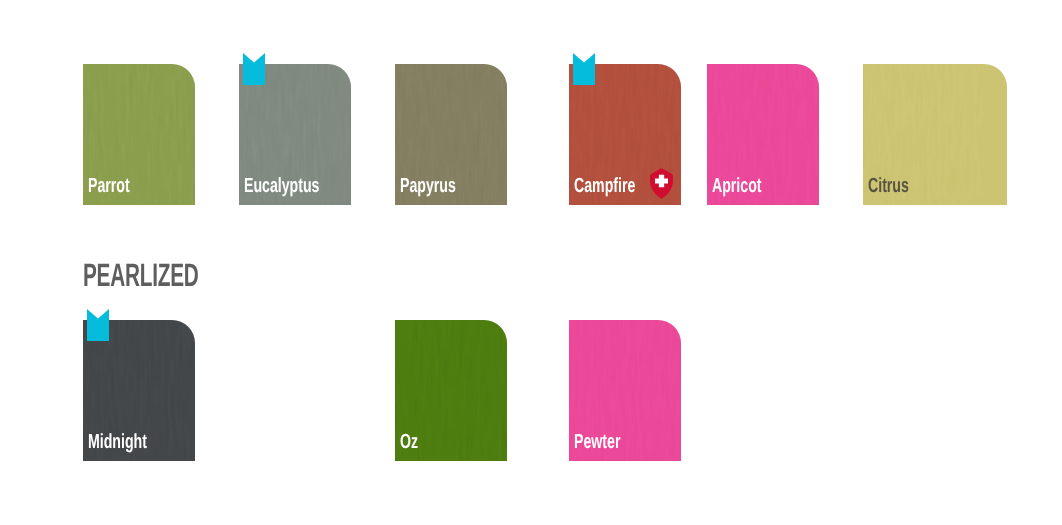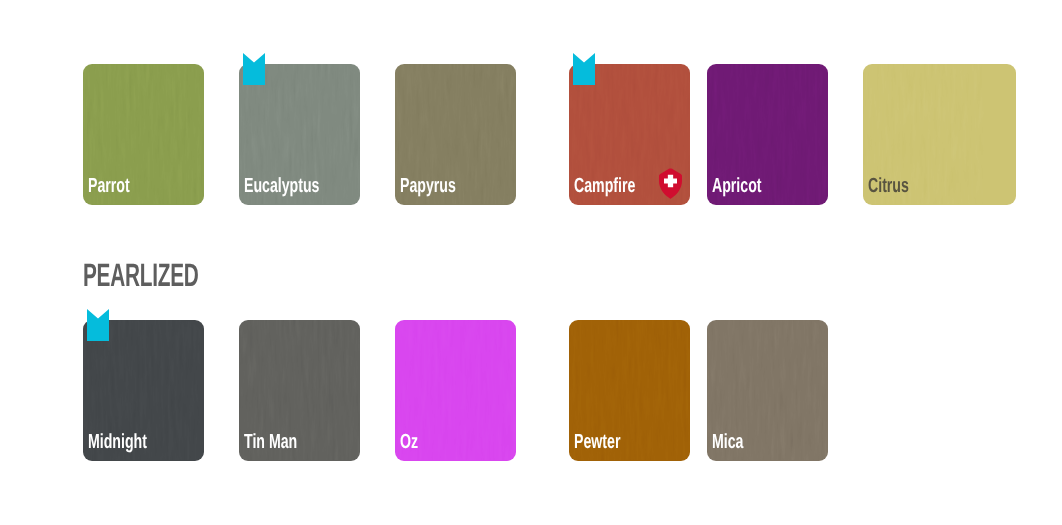--- a/index.html
+++ b/index.html
@@ -15,21 +15,21 @@
   #row-pearlized{top:320px;padding-left:30px;}
 
   
   .section-title{position:absolute;left:83px;color:#5e5e5e;
        font-family:"Liberation Sans",sans-serif;font-weight:bold;font-size:32.5px;
        line-height:1;white-space:nowrap;letter-spacing:-0.4px;
        transform:scaleX(0.64);transform-origin:left top;}
   #title-pearlized{top:258.7px;}
 
   
-  .swatch{position:absolute;top:0;width:121px;height:140.5px;border-top-right-radius:23px;border-radius:9px;}
+  .swatch{position:absolute;top:0;width:112px;height:140.5px;border-top-right-radius:23px;}
   .c0{left:83px;}  .c1{left:239px;} .c2{left:395px;}
   .c3{left:551px;margin-left:18px;} .c4{left:707px;} .c5{left:863px;}
 
   
   .grain{position:absolute;inset:0;pointer-events:none;opacity:.045;
          mix-blend-mode:overlay;border-top-right-radius:23px;overflow:hidden;}
 
   
   .swatch-label{position:absolute;left:5px;bottom:8.3px;color:#ffffff;
        font-family:"Liberation Sans",sans-serif;font-weight:bold;font-size:20.5px;
@@ -97,21 +97,21 @@
       <div class="crown"><svg width="22" height="32.5" viewBox="0 0 22 32.5">
             <path d="M0 0 L11 9.6 L22 0 L22 32.5 L0 32.5 Z" fill="#05bcdc"></path>
           </svg></div>
       <div class="shield"><svg width="23" height="31" viewBox="0 0 23 31">
             <path d="M11.5 0.4 C10.95 0.4 10.45 0.55 10.0 0.85 L1.25 5.9 C0.45 6.4 0 7.25 0 8.2 L0 12.8 C0 19.9 4.3 26.3 11.0 30.6 C11.15 30.72 11.35 30.78 11.5 30.78 C11.65 30.78 11.85 30.72 12.0 30.6 C18.7 26.3 23 19.9 23 12.8 L23 8.2 C23 7.25 22.55 6.4 21.75 5.9 L13.0 0.85 C12.55 0.55 12.05 0.4 11.5 0.4 Z" fill="#d00d2f"></path>
             <path d="M8.85 6.8 H14.15 V10.5 H18.0 V15.4 H14.15 V19.2 H8.85 V15.4 H5.0 V10.5 H8.85 Z" fill="#ffffff"></path>
           </svg></div>
       <div class="swatch-label">Campfire</div>
     </div>
 
-    <div class="swatch c4" style="background-color: #701a75;">
+    <div class="swatch c4" style="background-color: #ec4899;">
       <div class="grain"><svg width="121" height="140">
             <filter id="gf4" x="0" y="0" width="100%" height="100%" color-interpolation-filters="sRGB">
               <feTurbulence type="fractalNoise" baseFrequency="0.28 0.03" numOctaves="4" seed="17" result="n"></feTurbulence>
               <feColorMatrix in="n" type="matrix" values="0.6 0.6 0.6 0 -0.4  0.6 0.6 0.6 0 -0.4  0.6 0.6 0.6 0 -0.4  0 0 0 0 1"></feColorMatrix>
             </filter>
             <rect width="121" height="140" filter="url(#gf4)"></rect>
           </svg></div>
       <div class="swatch-label">Apricot</div>
     </div>
 
@@ -138,57 +138,37 @@
               <feColorMatrix in="n" type="matrix" values="0.6 0.6 0.6 0 -0.4  0.6 0.6 0.6 0 -0.4  0.6 0.6 0.6 0 -0.4  0 0 0 0 1"></feColorMatrix>
             </filter>
             <rect width="121" height="140" filter="url(#gf6)"></rect>
           </svg></div>
       <div class="crown"><svg width="22" height="32.5" viewBox="0 0 22 32.5">
             <path d="M0 0 L11 9.6 L22 0 L22 32.5 L0 32.5 Z" fill="#05bcdc"></path>
           </svg></div>
       <div class="swatch-label">Midnight</div>
     </div>
 
-    <div class="swatch c1" style="background-color: rgb(98, 98, 94);">
-      <div class="grain"><svg width="121" height="140">
-            <filter id="gf7" x="0" y="0" width="100%" height="100%" color-interpolation-filters="sRGB">
-              <feTurbulence type="fractalNoise" baseFrequency="0.28 0.03" numOctaves="4" seed="26" result="n"></feTurbulence>
-              <feColorMatrix in="n" type="matrix" values="0.6 0.6 0.6 0 -0.4  0.6 0.6 0.6 0 -0.4  0.6 0.6 0.6 0 -0.4  0 0 0 0 1"></feColorMatrix>
-            </filter>
-            <rect width="121" height="140" filter="url(#gf7)"></rect>
-          </svg></div>
-      <div class="swatch-label">Tin Man</div>
-    </div>
 
-    <div class="swatch c2" style="background-color: #d946ef; text-decoration: underline;">
+    <div class="swatch c2" style="background-color: #4d7c0f; text-decoration: underline;">
       <div class="grain"><svg width="121" height="140">
             <filter id="gf8" x="0" y="0" width="100%" height="100%" color-interpolation-filters="sRGB">
               <feTurbulence type="fractalNoise" baseFrequency="0.28 0.03" numOctaves="4" seed="29" result="n"></feTurbulence>
               <feColorMatrix in="n" type="matrix" values="0.6 0.6 0.6 0 -0.4  0.6 0.6 0.6 0 -0.4  0.6 0.6 0.6 0 -0.4  0 0 0 0 1"></feColorMatrix>
             </filter>
             <rect width="121" height="140" filter="url(#gf8)"></rect>
           </svg></div>
       <div class="swatch-label">Oz</div>
     </div>
 
-    <div class="swatch c3" style="background-color: #a16207;">
+    <div class="swatch c3" style="background-color: #ec4899;">
       <div class="grain"><svg width="121" height="140">
             <filter id="gf9" x="0" y="0" width="100%" height="100%" color-interpolation-filters="sRGB">
               <feTurbulence type="fractalNoise" baseFrequency="0.28 0.03" numOctaves="4" seed="32" result="n"></feTurbulence>
               <feColorMatrix in="n" type="matrix" values="0.6 0.6 0.6 0 -0.4  0.6 0.6 0.6 0 -0.4  0.6 0.6 0.6 0 -0.4  0 0 0 0 1"></feColorMatrix>
             </filter>
             <rect width="121" height="140" filter="url(#gf9)"></rect>
           </svg></div>
       <div class="swatch-label">Pewter</div>
     </div>
 
-    <div class="swatch c4" style="background-color: rgb(129, 118, 102);">
-      <div class="grain"><svg width="121" height="140">
-            <filter id="gf10" x="0" y="0" width="100%" height="100%" color-interpolation-filters="sRGB">
-              <feTurbulence type="fractalNoise" baseFrequency="0.28 0.03" numOctaves="4" seed="35" result="n"></feTurbulence>
-              <feColorMatrix in="n" type="matrix" values="0.6 0.6 0.6 0 -0.4  0.6 0.6 0.6 0 -0.4  0.6 0.6 0.6 0 -0.4  0 0 0 0 1"></feColorMatrix>
-            </filter>
-            <rect width="121" height="140" filter="url(#gf10)"></rect>
-          </svg></div>
-      <div class="swatch-label">Mica</div>
-    </div>
   </div>
 </div>
 
 </body></html>

